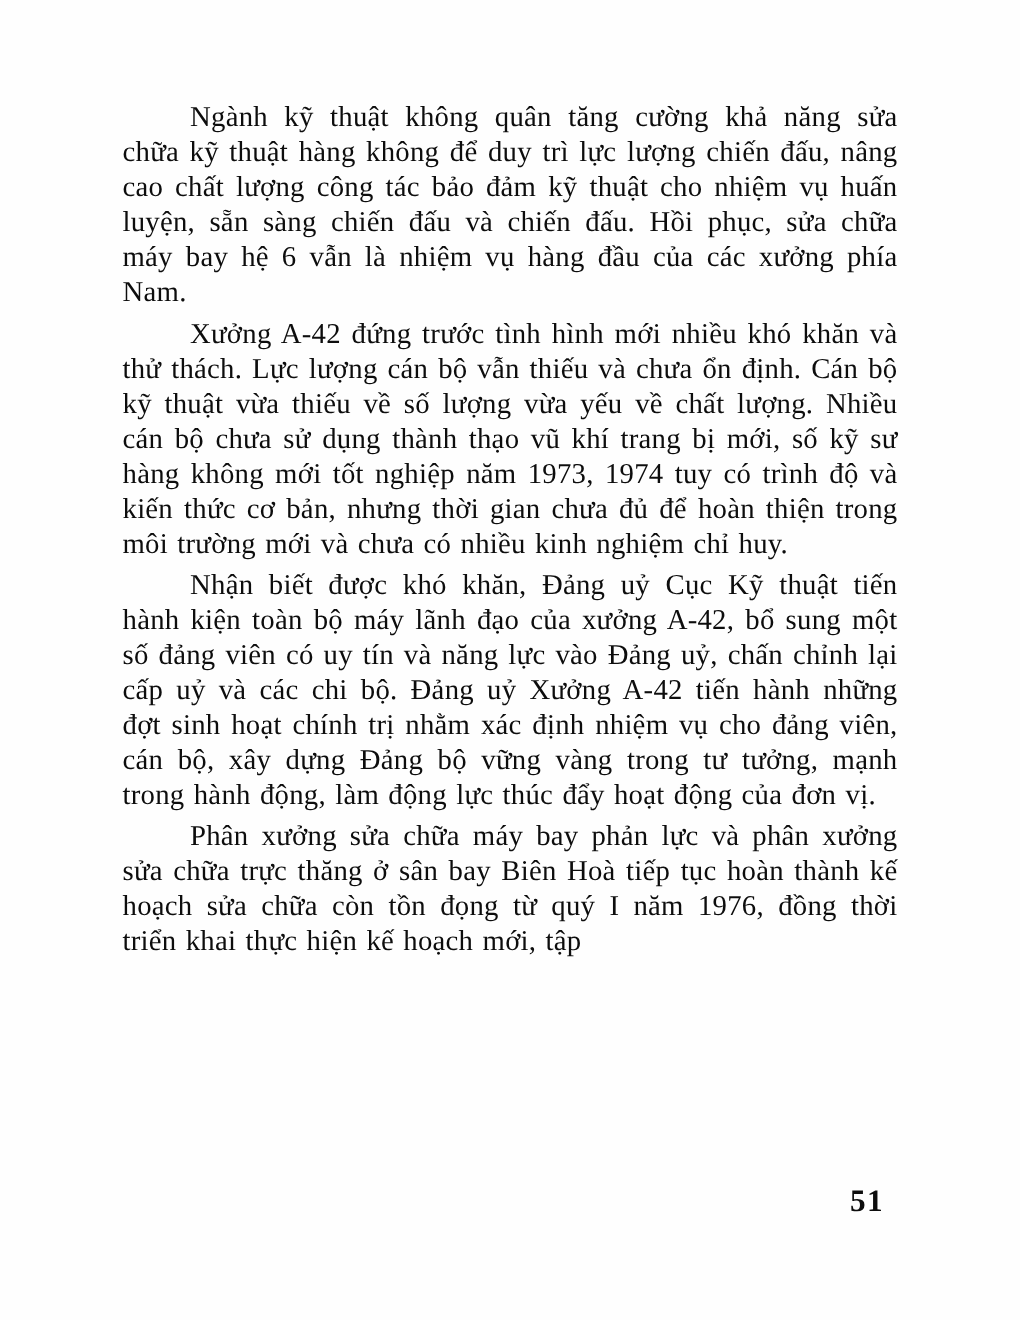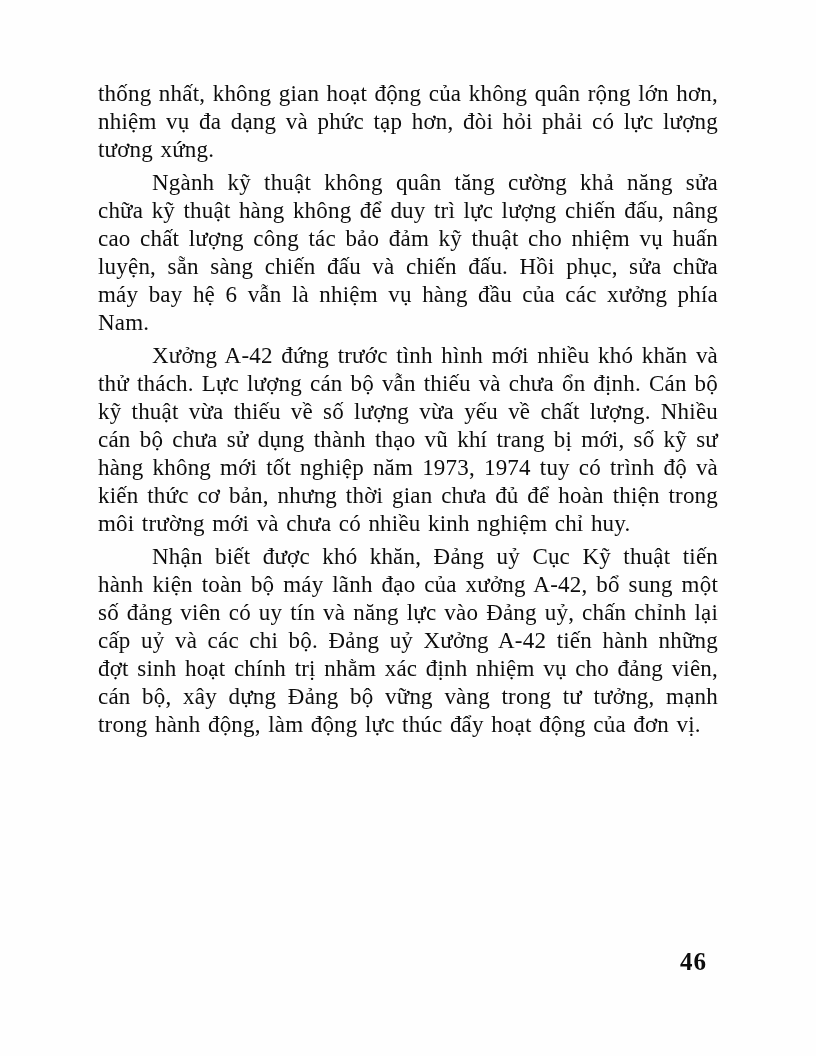--- a/index.html
+++ b/index.html
@@ -42,19 +42,19 @@
     font-weight: bold;
     letter-spacing: 1px;
     color: #0d0d0d;
   }
 </style>
 </head>
 <body>
 
 <div class="page">
   <div class="text-block">
-    <p class="para continuation">thống nhất, không gian hoạt động của không quân rộng lớn hơn, nhiệm vụ đa dạng và phức tạp hơn, đòi hỏi phải có lực lượng tương xứng.</p>
     <p class="para">Ngành kỹ thuật không quân tăng cường khả năng sửa chữa kỹ thuật hàng không để duy trì lực lượng chiến đấu, nâng cao chất lượng công tác bảo đảm kỹ thuật cho nhiệm vụ huấn luyện, sẵn sàng chiến đấu và chiến đấu. Hồi phục, sửa chữa máy bay hệ 6 vẫn là nhiệm vụ hàng đầu của các xưởng phía Nam.</p>
     <p class="para">Xưởng A-42 đứng trước tình hình mới nhiều khó khăn và thử thách. Lực lượng cán bộ vẫn thiếu và chưa ổn định. Cán bộ kỹ thuật vừa thiếu về số lượng vừa yếu về chất lượng. Nhiều cán bộ chưa sử dụng thành thạo vũ khí trang bị mới, số kỹ sư hàng không mới tốt nghiệp năm 1973, 1974 tuy có trình độ và kiến thức cơ bản, nhưng thời gian chưa đủ để hoàn thiện trong môi trường mới và chưa có nhiều kinh nghiệm chỉ huy.</p>
     <p class="para">Nhận biết được khó khăn, Đảng uỷ Cục Kỹ thuật tiến hành kiện toàn bộ máy lãnh đạo của xưởng A-42, bổ sung một số đảng viên có uy tín và năng lực vào Đảng uỷ, chấn chỉnh lại cấp uỷ và các chi bộ. Đảng uỷ Xưởng A-42 tiến hành những đợt sinh hoạt chính trị nhằm xác định nhiệm vụ cho đảng viên, cán bộ, xây dựng Đảng bộ vững vàng trong tư tưởng, mạnh trong hành động, làm động lực thúc đẩy hoạt động của đơn vị.</p>
+    <p class="para">Phân xưởng sửa chữa máy bay phản lực và phân xưởng sửa chữa trực thăng ở sân bay Biên Hoà tiếp tục hoàn thành kế hoạch sửa chữa còn tồn đọng từ quý I năm 1976, đồng thời triển khai thực hiện kế hoạch mới, tập</p>
   </div>
-  <div class="page-number">46</div>
+  <div class="page-number">51</div>
 </div>
 
 </body></html>

